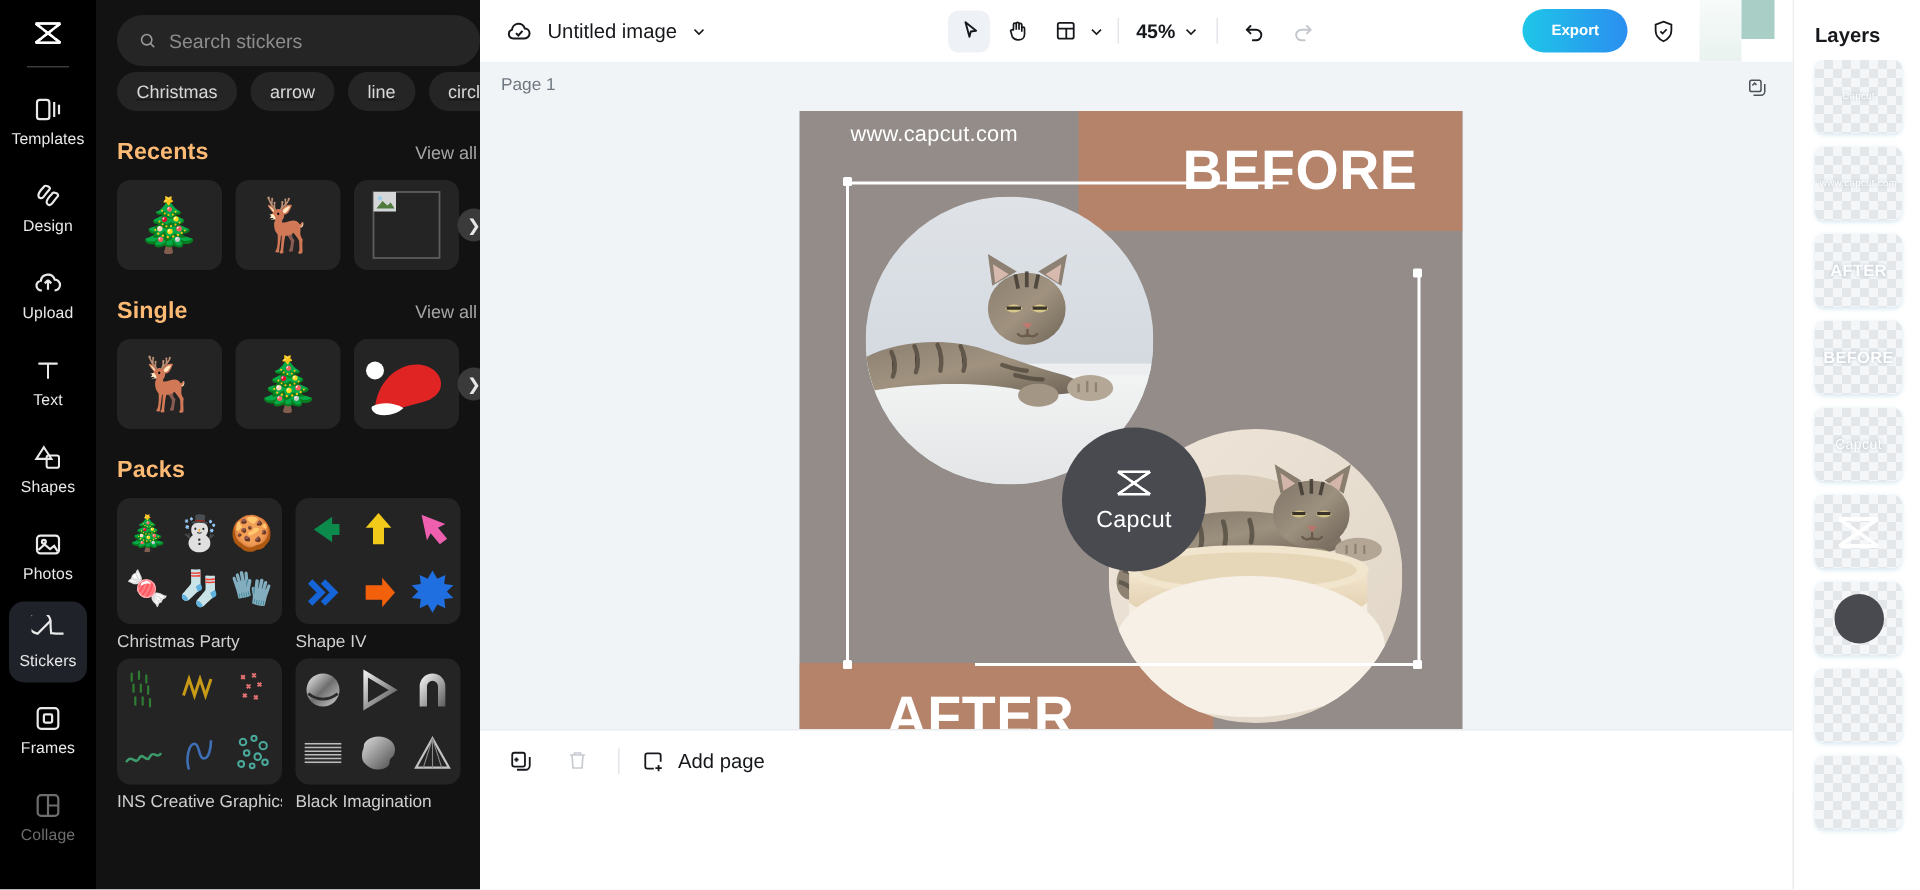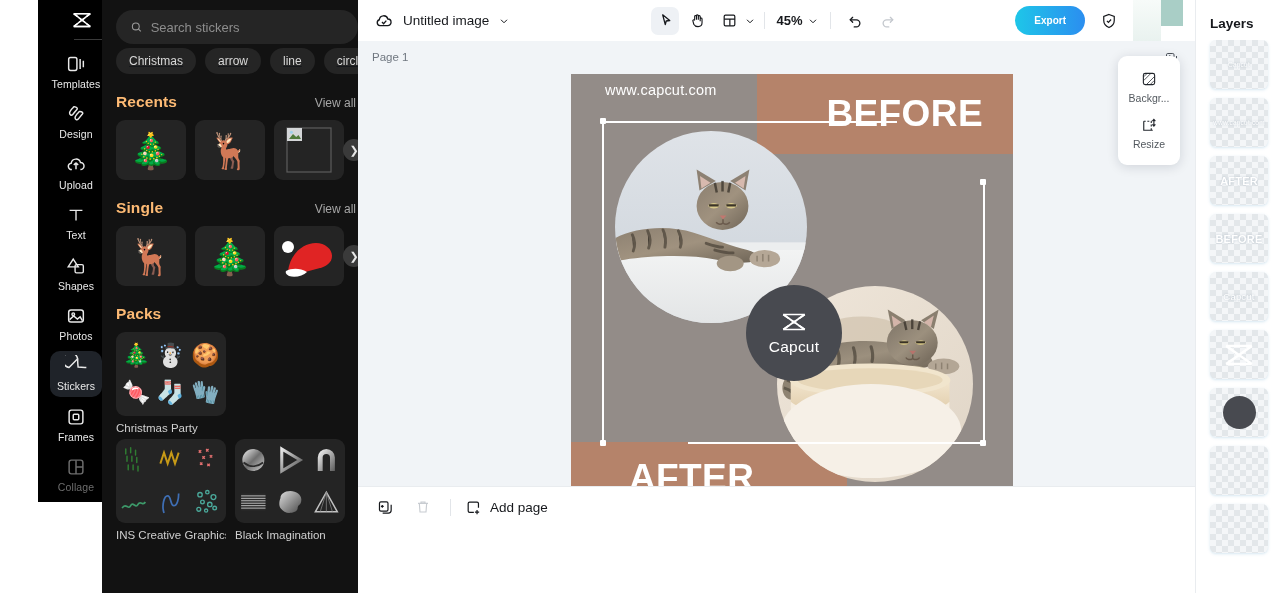--- a/index.html
+++ b/index.html
@@ -6,23 +6,23 @@
   html,body { width:1280px; height:593px; overflow:hidden; }
   body {
     font-family: "Liberation Sans", sans-serif;
     background:#ffffff; color:#16181c;
     -webkit-font-smoothing:antialiased;
   }
   .app { position:relative; width:1280px; height:593px; display:flex; }
 
   
   .rail {
-    width:64px; height:502px; background:#000000;
-    display:flex; flex-direction:column; align-items:flex-end;
-    padding-top:6px; flex:0 0 64px; position:relative; z-index:6;margin-left:38px;
+    width:64px; height:593px; background:#000000;
+    display:flex; flex-direction:column; align-items:center;
+    padding-top:6px; flex:0 0 64px; position:relative; z-index:6;
   }
   .rail-logo { width:40px; height:34px; display:flex; align-items:center; justify-content:center; }
   .rail-sep { width:28px; height:1px; background:#3a3a3a; margin:4px 0 8px; }
   .rail-item {
     width:52px; height:54px; border-radius:10px;
     display:flex; flex-direction:column; align-items:center; justify-content:center;
     gap:4px; cursor:pointer; margin-bottom:4px; color:#e9e9e9;
   }
   .rail-item.active { background:#1f2329; }
   .rail-item.dim { color:#6d6d6d; }
@@ -361,20 +361,48 @@
             <span>🎄</span>
             <span>☃️</span>
             <span>🍪</span>
             <span>🍬</span>
             <span>🧦</span>
             <span>🧤</span>
           </div>
           <div class="pack-name">Christmas Party</div>
         </div>
 
+        <div class="pack">
+          <div class="pack-thumb" style="display:block;padding:0;">
+            <div class="mini-grid">
+              <svg viewBox="0 0 30 30">
+                  <path d="M20 8l-10 7 10 7v-4h4V12h-4z" fill="#0b8a4b"></path>
+                </svg>
+              <svg viewBox="0 0 30 30">
+                  <path d="M15 6l7 8h-4v9h-6v-9H8z" fill="#f2cb1a"></path>
+                </svg>
+              <svg viewBox="0 0 30 30">
+                  <path d="M9 7l13 5-4 2 5 6-4 3-5-6-2 4z" fill="#ef5fb0"></path>
+                </svg>
+              <svg viewBox="0 0 30 30">
+                  <g fill="none" stroke="#1565d8" stroke-width="3.4">
+                    <path d="M8 9l6 6-6 6"></path>
+                    <path d="M15 9l6 6-6 6"></path>
+                  </g>
+                </svg>
+              <svg viewBox="0 0 30 30">
+                  <path d="M8 11h9V7l7 8-7 8v-4H8z" fill="#f2600c"></path>
+                </svg>
+              <svg viewBox="0 0 30 30">
+                  <path d="M15 3l2.6 4.5L22 5.4l-.6 5 5 .6-3.6 3.5 3.6 3.5-5 .6.6 5-4.4-2.1L15 26l-2.6-4.5L8 23.6l.6-5-5-.6L7.2 14.5 3.6 11l5-.6-.6-5 4.4 2.1z" fill="#1f6fe0"></path>
+                </svg>
+            </div>
+          </div>
+          <div class="pack-name">Shape IV</div>
+        </div>
       </div>
 
       <div class="packrow">
         <div class="pack">
           <div class="pack-thumb" style="display:block;padding:0;">
             <div class="mini-grid">
               <svg viewBox="0 0 30 30">
                   <g stroke="#2f7d32" stroke-width="1.2" stroke-linecap="round">
                     <path d="M8 6v4M12 5v4M16 7v4M9 12v4M13 12v4M17 13v4M10 19v4M14 19v4M18 20v4"></path>
                   </g>
@@ -710,37 +738,20 @@
           <div class="selline" style="left:31px;top:47px;width:1.5px;height:322px;"></div>
           <div class="selline" style="left:117px;top:368px;width:296px;height:1.5px;"></div>
           <div class="selline" style="left:412px;top:108px;width:1.5px;height:262px;"></div>
           <div class="selhandle" style="left:29px;top:44px;"></div>
           <div class="selhandle" style="left:409px;top:105px;"></div>
           <div class="selhandle" style="left:29px;top:366px;"></div>
           <div class="selhandle" style="left:409px;top:366px;"></div>
         </div>
       </div>
 
-      <div class="popover">
-        <div class="pop-item">
-          <svg width="18" height="18" viewBox="0 0 24 24" fill="none" stroke="#22262c" stroke-width="1.5">
-            <rect x="4.5" y="4.5" width="15" height="15" rx="2.5"></rect>
-            <path d="M5 14l9-9M9 19l10-10M5 9l4-4M14 19l5-5" stroke-width="1"></path>
-          </svg>
-          <span>Backgr...</span>
-        </div>
-        <div class="pop-item">
-          <svg width="18" height="18" viewBox="0 0 24 24" fill="none" stroke="#22262c" stroke-width="1.5">
-            <path d="M5 7v12h12"></path>
-              <path d="M5 7h10v12" stroke-dasharray="2.6 2.2"></path>
-            <path d="M18.5 5v8M16.5 6.8L18.5 4.6 20.5 6.8M16.5 11.2l2 2.2 2-2.2"></path>
-          </svg>
-          <span>Resize</span>
-        </div>
-      </div>
     </div>
 
     <div class="bottombar">
       <div class="bb-btn">
         <svg width="17" height="17" viewBox="0 0 24 24" fill="none" stroke="currentColor" stroke-width="1.7">
           <rect x="3.5" y="4" width="12" height="13" rx="2"></rect>
             <path d="M8 20h8a4 4 0 004-4V8"></path>
           <path d="M9.5 10.5h-4M7.5 8.5v4"></path>
         </svg>
       </div>

